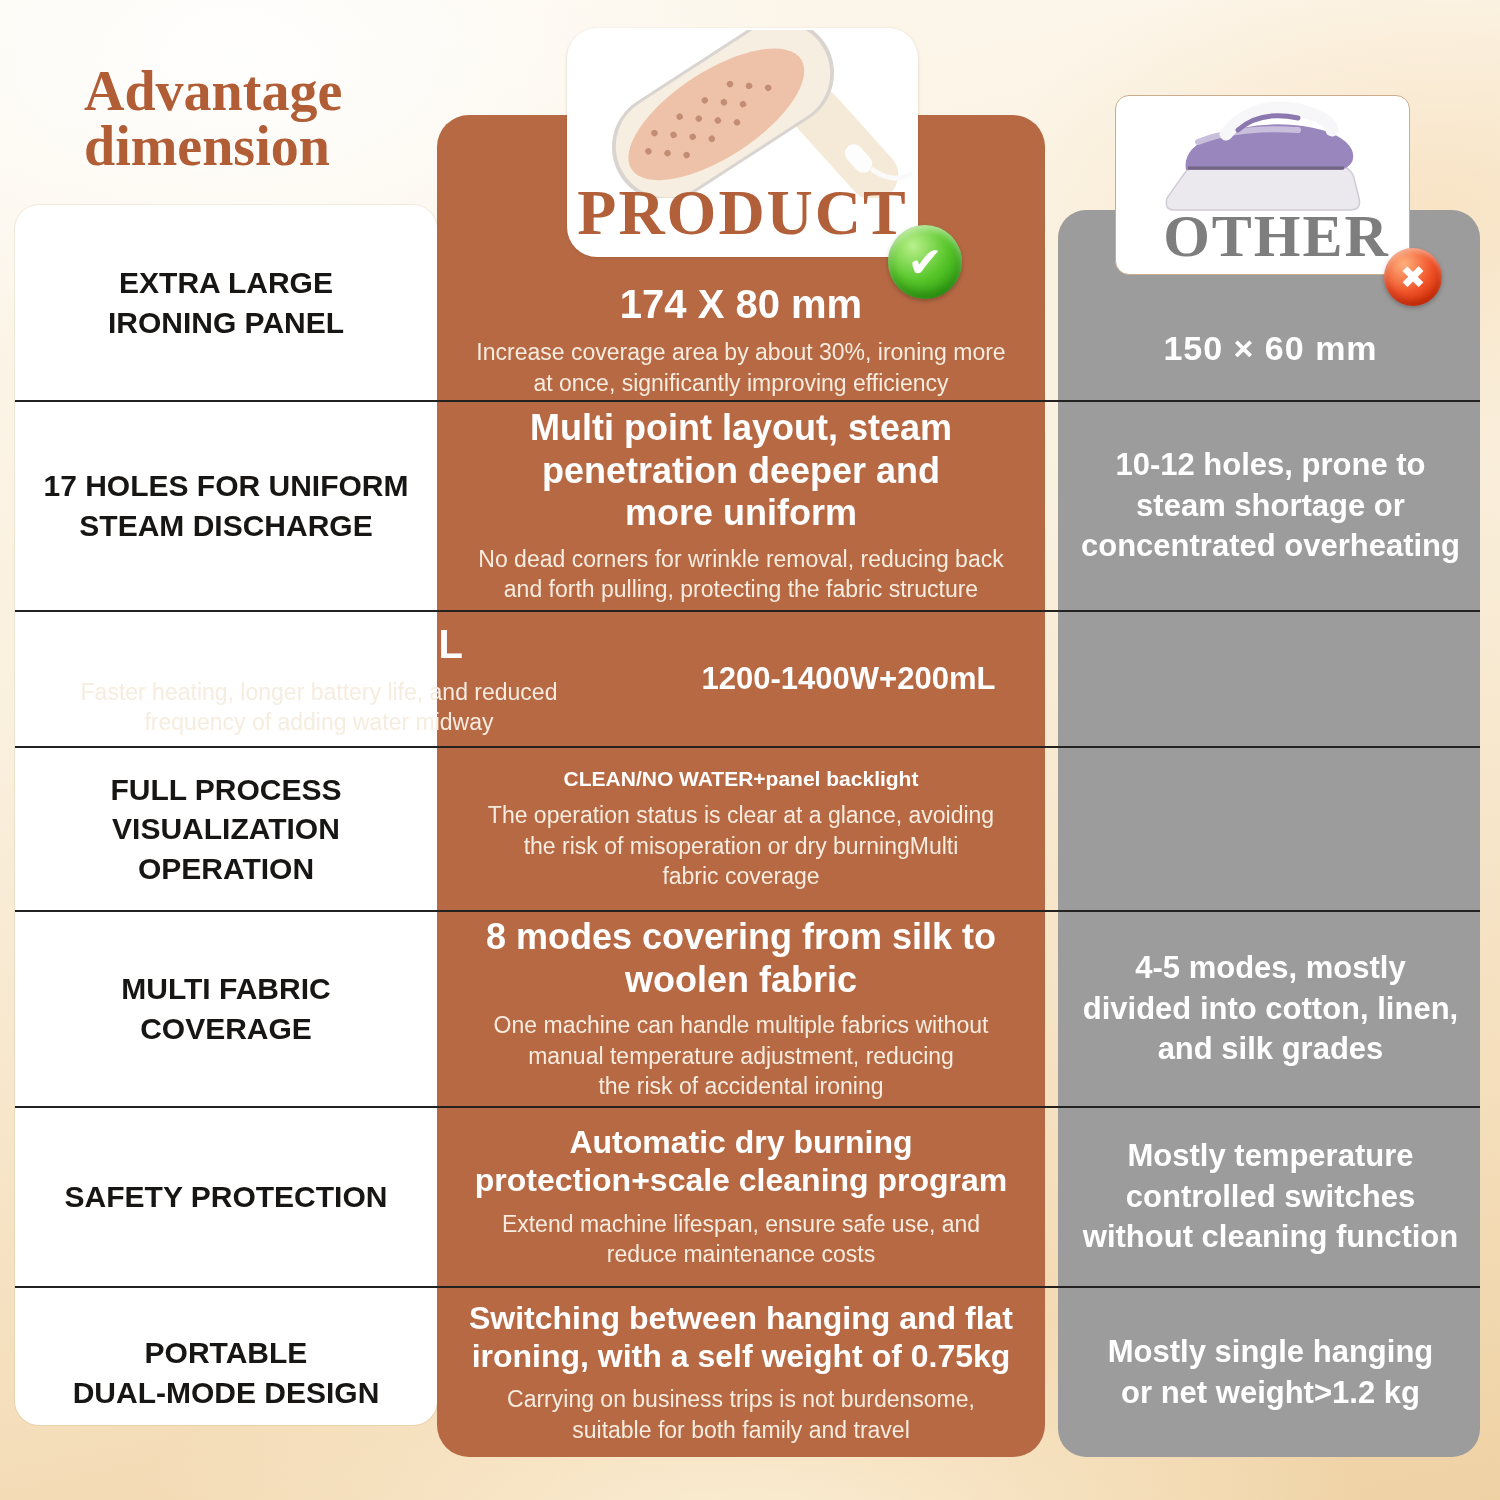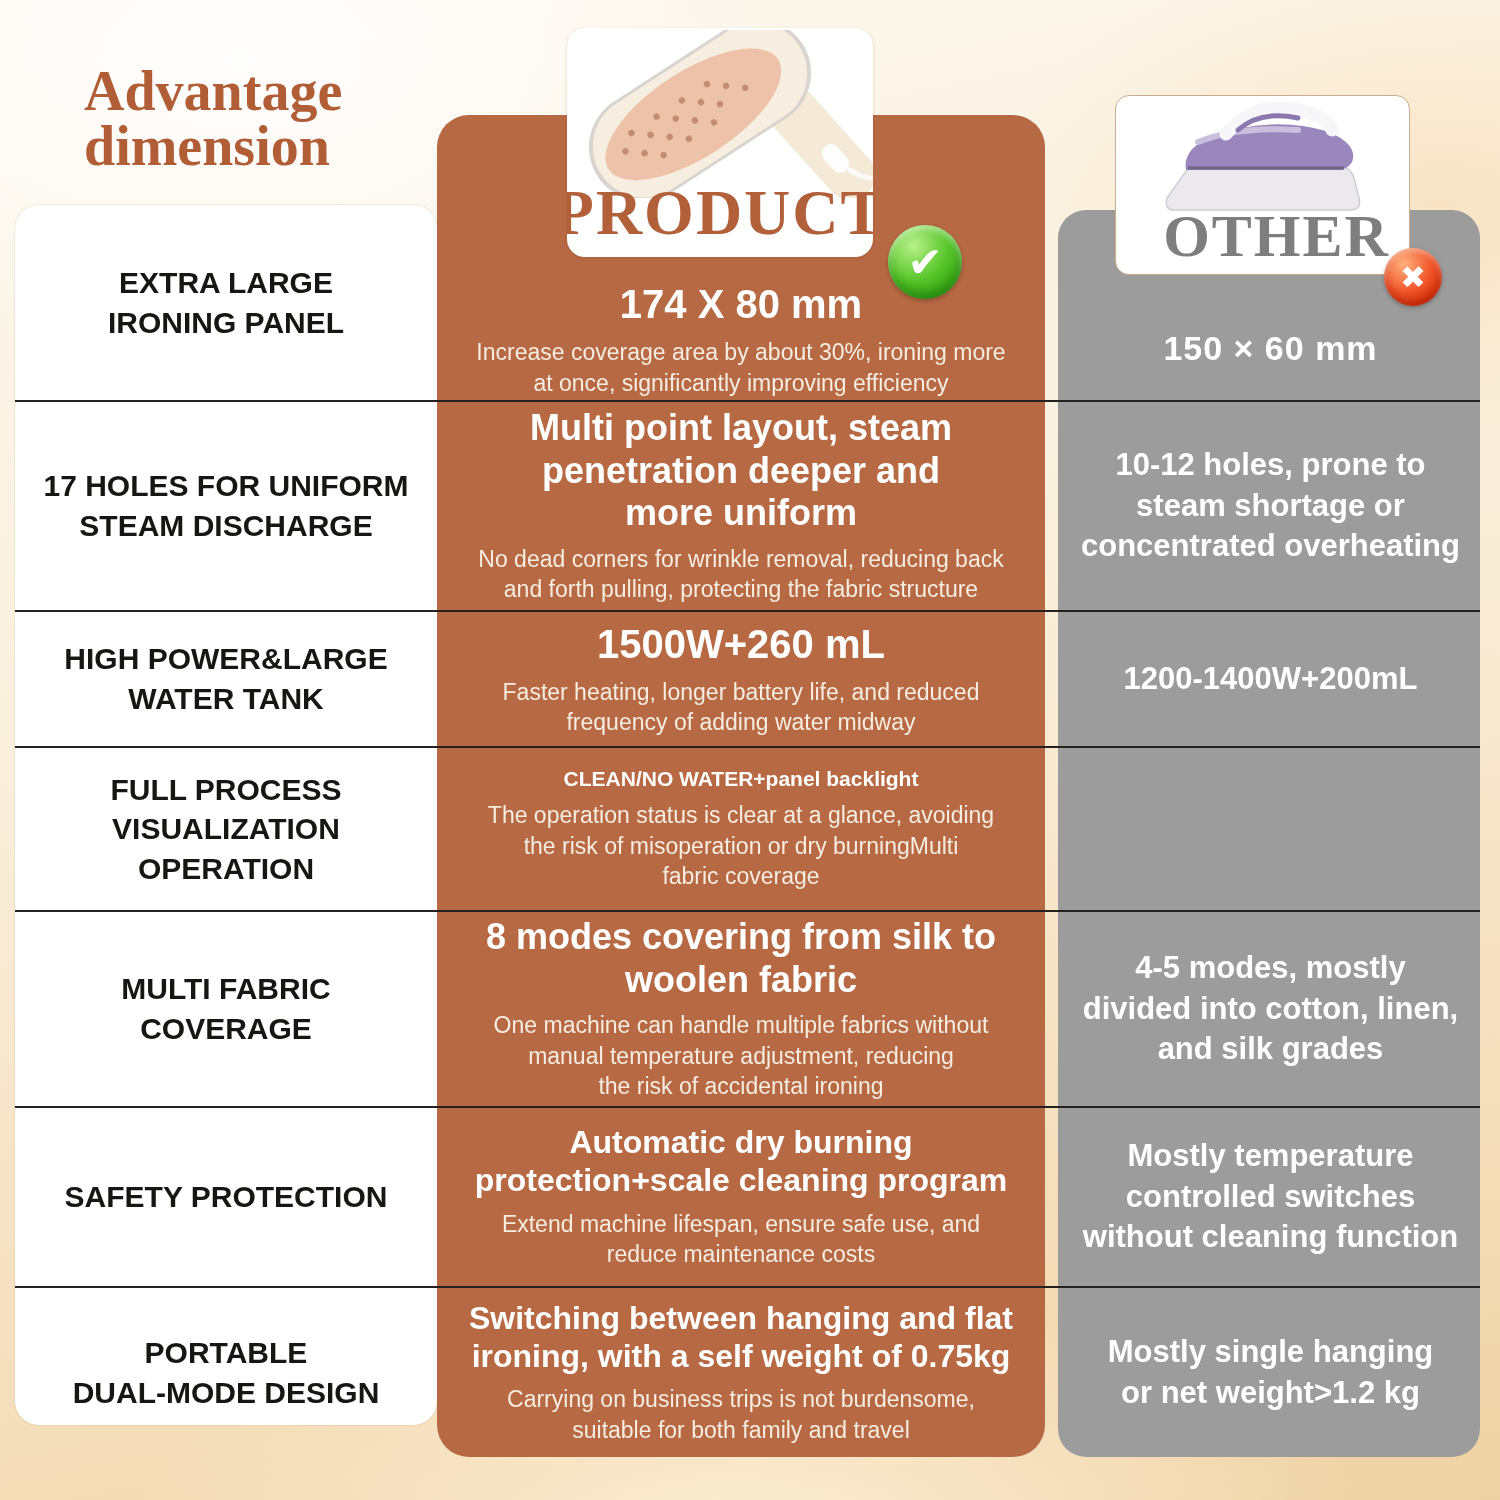--- a/index.html
+++ b/index.html
@@ -19,21 +19,21 @@
     font-family:"Liberation Serif","DejaVu Serif",serif;
     font-size:56px;font-weight:bold;line-height:.98;color:#b15d35;letter-spacing:0;
   }
   
   .panel{position:absolute;z-index:1;}
   .left-panel{left:15px;top:205px;width:422px;height:1220px;background:#ffffff;border-radius:24px;box-shadow:0 0 0 1px rgba(160,120,80,.12);}
   .product-panel{left:437px;top:115px;width:608px;height:1342px;background:#b76944;border-radius:32px;}
   .other-panel{left:1058px;top:210px;width:422px;height:1247px;background:#9c9c9c;border-radius:28px;}
   
   .header-card{position:absolute;background:#ffffff;z-index:4;display:flex;flex-direction:column;align-items:center;justify-content:flex-end;overflow:hidden;}
-  .product-card{left:567px;top:28px;width:306px;height:229px;border-radius:18px;box-shadow:0 1px 3px rgba(120,80,40,.25);justify-content:flex-end;}
+  .product-card{left:567px;top:28px;width:351px;height:229px;border-radius:30px;box-shadow:0 1px 3px rgba(120,80,40,.25);justify-content:flex-end;}
   .other-card{left:1115px;top:95px;width:295px;height:180px;border-radius:14px;border:1px solid #c9ad8d;box-sizing:border-box;padding-left:28px;}
   .card-img{position:absolute;top:2px;left:50%;transform:translateX(-50%);}
   .card-label{position:relative;z-index:2;font-family:"Liberation Serif","DejaVu Serif",serif;font-weight:bold;letter-spacing:2px;line-height:1;}
   .product-name{font-size:64px;color:#b2603a;margin-bottom:12px;}
   .other-name{font-size:60px;color:#7e7e7e;margin-bottom:8px;}
   
   .badge{position:absolute;border-radius:50%;display:flex;align-items:center;justify-content:center;
     color:#fff;font-family:"DejaVu Sans",sans-serif;font-weight:bold;z-index:6;}
   .check{left:888px;top:225px;width:74px;height:74px;font-size:42px;
     background:radial-gradient(circle at 34% 28%, #b9f08b, #58c62a 48%, #2f9d10 82%, #237c09);
@@ -168,24 +168,20 @@
 and forth pulling, protecting the fabric structure</div>
       </div>
       <div class="cell cell-right">
           <div class="o-text pre">10-12 holes, prone to
 steam shortage or
 concentrated overheating</div>
         </div>
     </div>
 
     <div class="row r2">
-      <div class="cell cell-left">
-          <div class="feature pre">HIGH POWER&amp;LARGE
-WATER TANK</div>
-        </div>
       <div class="cell cell-mid">
         <div class="p-head pre">1500W+260 mL</div>
         <div class="p-sub pre">Faster heating, longer battery life, and reduced
 frequency of adding water midway</div>
       </div>
       <div class="cell cell-right">
           <div class="o-text pre">1200-1400W+200mL</div>
         </div>
     </div>
 

